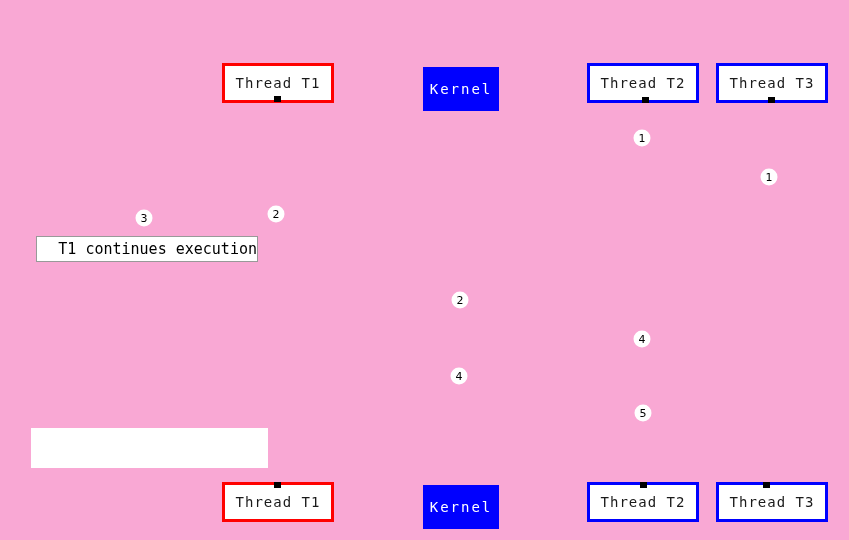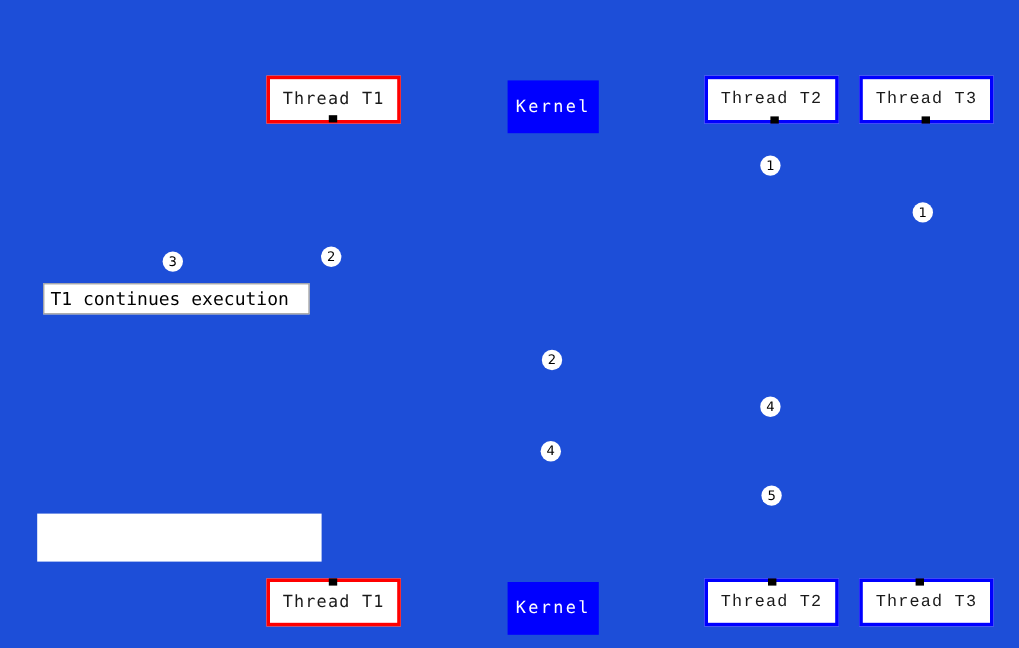--- a/index.html
+++ b/index.html
@@ -4,23 +4,24 @@
 <style>
   html, body {
     margin: 0;
     padding: 0;
     background: #000000;
   }
   .canvas {
     position: relative;
     width: 849px;
     height: 540px;
-    background: #1d4ed8;
+    background: #f9a8d4;
     overflow: hidden;
     font-family: "DejaVu Sans Mono", monospace;
+    text-align: right;
   }
   .node {
     position: absolute;
     box-sizing: border-box;
     display: flex;
     align-items: center;
     justify-content: center;
     background: #ffffff;
     color: #1a1a1a;
     font-size: 14px;
@@ -29,21 +30,20 @@
   }
   .node.red-border {
     border: 3px solid #ff0000;
     width: 112px;
     height: 40px;
   }
   .node.blue-border {
     border: 3px solid #0000ff;
     width: 112px;
     height: 40px;
-    font-family: Liberation Mono, monospace;
   }
   .node.kernel {
     background: #0000ff;
     color: #ffffff;
     width: 76px;
     height: 44px;
     border: none;
     letter-spacing: 2px;
   }
   .marker {

